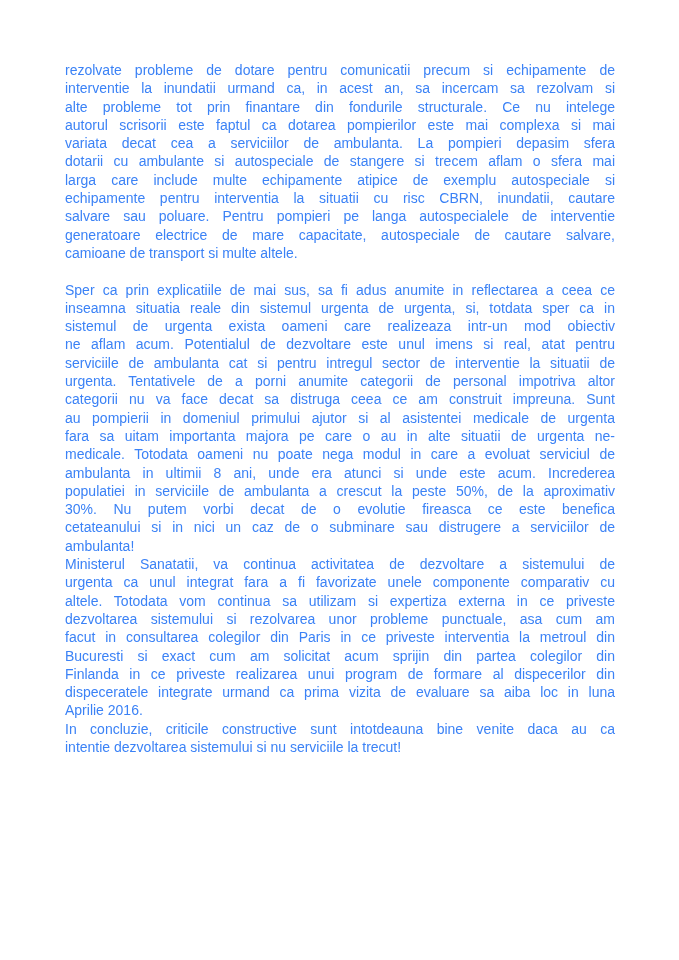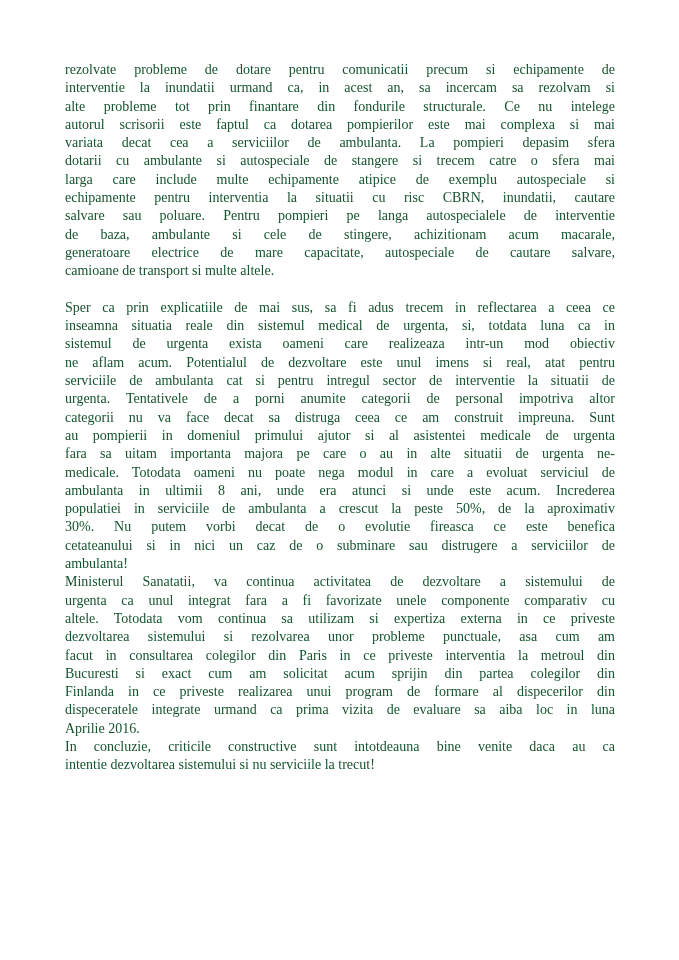--- a/index.html
+++ b/index.html
@@ -36,38 +36,37 @@
     white-space: normal;
   }
   .line.last-line {
     text-align: right;
     text-align-last: left;
   }
 </style>
 </head>
 <body>
 
-<div class="page" style="color: #14532d; font-family: Liberation Serif, serif;">
+<div class="page" style="color: #3b82f6;">
     <div class="paragraph">
       <div class="line">rezolvate probleme de dotare pentru comunicatii precum si echipamente de</div>
       <div class="line">interventie la inundatii urmand ca, in acest an, sa incercam sa rezolvam si</div>
       <div class="line">alte probleme tot prin finantare din fondurile structurale. Ce nu intelege</div>
       <div class="line">autorul scrisorii este faptul ca dotarea pompierilor este mai complexa si mai</div>
       <div class="line">variata decat cea a serviciilor de ambulanta. La pompieri depasim sfera</div>
-      <div class="line">dotarii cu ambulante si autospeciale de stangere si trecem catre o sfera mai</div>
+      <div class="line">dotarii cu ambulante si autospeciale de stangere si trecem aflam o sfera mai</div>
       <div class="line">larga care include multe echipamente atipice de exemplu autospeciale si</div>
       <div class="line">echipamente pentru interventia la situatii cu risc CBRN, inundatii, cautare</div>
       <div class="line">salvare sau poluare. Pentru pompieri pe langa autospecialele de interventie</div>
-      <div class="line">de baza, ambulante si cele de stingere, achizitionam acum macarale,</div>
       <div class="line">generatoare electrice de mare capacitate, autospeciale de cautare salvare,</div>
       <div class="line last-line">camioane de transport si multe altele.</div>
     </div>
     <div class="paragraph gap-before">
-      <div class="line">Sper ca prin explicatiile de mai sus, sa fi adus trecem in reflectarea a ceea ce</div>
-      <div class="line">inseamna situatia reale din sistemul medical de urgenta, si, totdata luna ca in</div>
+      <div class="line">Sper ca prin explicatiile de mai sus, sa fi adus anumite in reflectarea a ceea ce</div>
+      <div class="line">inseamna situatia reale din sistemul urgenta de urgenta, si, totdata sper ca in</div>
       <div class="line">sistemul de urgenta exista oameni care realizeaza intr-un mod obiectiv</div>
       <div class="line">ne aflam acum. Potentialul de dezvoltare este unul imens si real, atat pentru</div>
       <div class="line">serviciile de ambulanta cat si pentru intregul sector de interventie la situatii de</div>
       <div class="line">urgenta. Tentativele de a porni anumite categorii de personal impotriva altor</div>
       <div class="line">categorii nu va face decat sa distruga ceea ce am construit impreuna. Sunt</div>
       <div class="line">au pompierii in domeniul primului ajutor si al asistentei medicale de urgenta</div>
       <div class="line">fara sa uitam importanta majora pe care o au in alte situatii de urgenta ne-</div>
       <div class="line">medicale. Totodata oameni nu poate nega modul in care a evoluat serviciul de</div>
       <div class="line">ambulanta in ultimii 8 ani, unde era atunci si unde este acum. Increderea</div>
       <div class="line">populatiei in serviciile de ambulanta a crescut la peste 50%, de la aproximativ</div>

